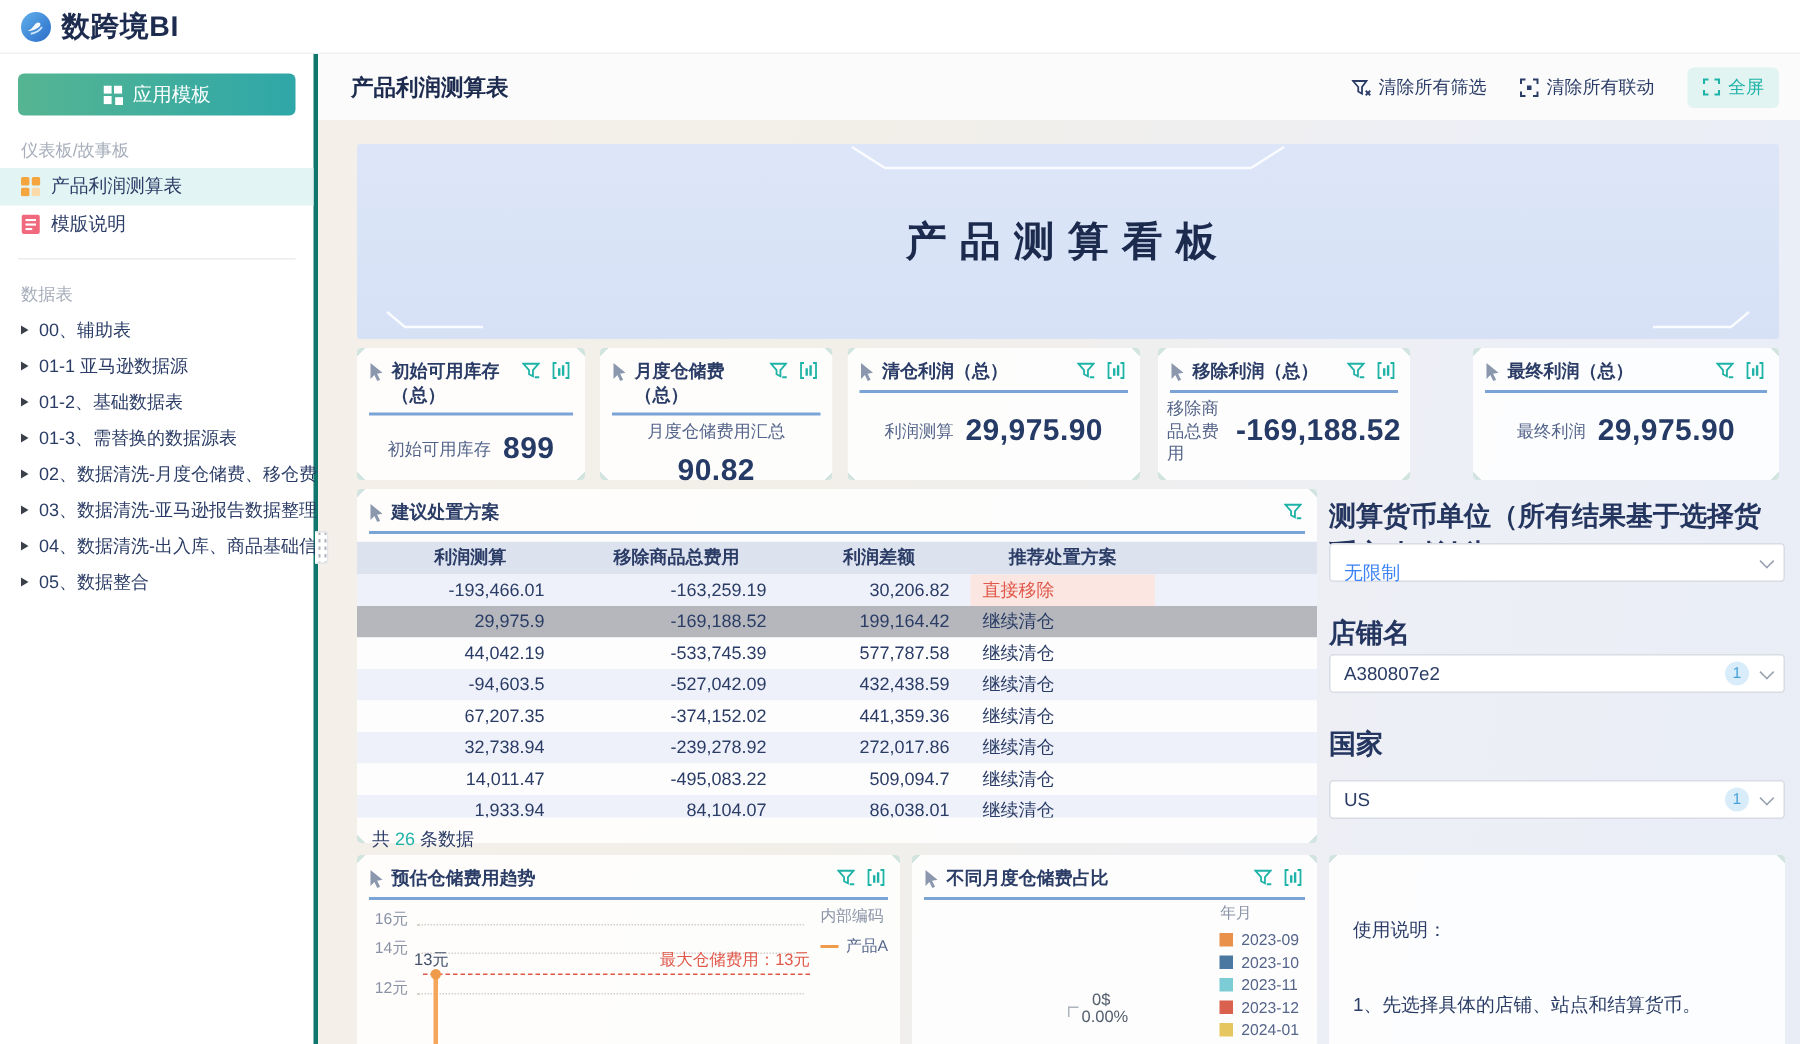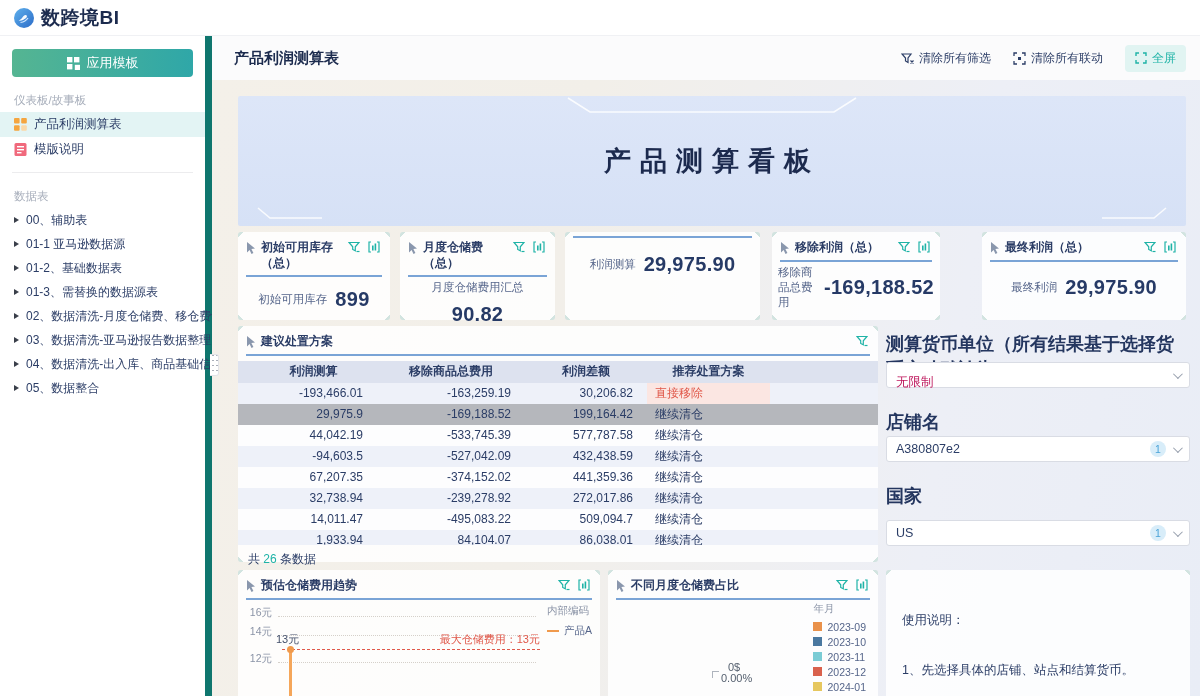--- a/index.html
+++ b/index.html
@@ -5,21 +5,21 @@
   * { margin:0; padding:0; box-sizing:border-box; }
   html,body { width:1200px; height:696px; overflow:hidden; font-family:"Liberation Sans","DejaVu Sans",sans-serif; background:#fff; }
   svg { display:block; }
 
   
   .topbar { position:absolute; left:0; top:0; width:1200px; height:36px; background:#fff; border-bottom:1px solid #f0f1f4; display:flex; align-items:center; padding-left:14px; z-index:30; }
   .brand { display:flex; align-items:center; gap:7px; }
   .brand-text { font-size:19px; font-weight:800; color:#1c2b4e; letter-spacing:.5px; }
 
   
-  .sidebar { position:absolute; left:0; top:36px; width:212px; height:660px; background:#fff; border-right:7px solid #0f766e; }
+  .sidebar { position:absolute; left:0; top:36px; width:212px; height:660px; background:#fff; border-right:3px solid #0f766e; }
   .apply-btn { margin:13px 12px 0 12px; height:28px; border-radius:4px; background:linear-gradient(90deg,#55b592,#2fa7a8); color:#fff; display:flex; align-items:center; justify-content:center; gap:7px; font-size:13px; cursor:pointer; }
   .section-label { margin:16px 0 4px 14px; font-size:11.5px; color:#a6adba; }
   .nav-item { height:25px; display:flex; align-items:center; gap:7px; padding-left:14px; font-size:12.5px; color:#2b3d66; cursor:pointer; }
   .nav-item.active { background:#e3f4f4; }
   .divider { height:1px; background:#ececee; margin:10px 12px 0 12px; }
   .tree-item { height:24px; display:flex; align-items:center; padding-left:14px; font-size:12px; color:#2b3d66; cursor:pointer; white-space:nowrap; }
   .tri { width:0; height:0; border-left:5px solid #3a3f4a; border-top:3.5px solid transparent; border-bottom:3.5px solid transparent; margin-right:7px; flex:none; }
   .drag-handle { position:absolute; left:210px; top:354px; width:9px; height:22px; background:#fff; border:1px solid #e3e4e8; border-left:none; border-radius:0 3px 3px 0; z-index:31;
     background-image:radial-gradient(#a9aeb8 0.8px, transparent 0.9px); background-size:4px 5px; background-position:1px 3px; }
 
@@ -72,21 +72,21 @@
   .trow.selected { background:#b5b7bc; }
   .cell-alert { background:#fbe6e2; color:#e0584a; height:100%; display:flex; align-items:center; padding-left:8px; }
   .tbl-footer { padding:6px 0 0 10px; font-size:12px; color:#2b3d66; }
   .count-teal { color:#1fb3a7; }
 
   
   .fpanel { position:absolute; left:674px; top:246px; width:304px; height:236px; }
   .f-label { font-size:18px; font-weight:bold; color:#24365f; line-height:1.4; }
   .select { height:26px; background:#fff; border:1px solid #d9dce4; border-radius:3px; display:flex; align-items:center; padding:0 9px; font-size:12.5px; color:#2b3d66; cursor:pointer; }
   .select .sel-text { flex:1; }
-  .placeholder { color:#be185d;margin-top:15px; }
+  .placeholder { color:#3b82f6;margin-top:15px; }
   .badge { width:16px; height:16px; border-radius:50%; background:#d8edf9; color:#4aa3d8; font-size:10.5px; display:flex; align-items:center; justify-content:center; margin-right:7px; }
   .chev { width:7px; height:7px; border-right:1.5px solid #98a0ae; border-bottom:1.5px solid #98a0ae; transform:rotate(45deg) translateY(-2px); }
 
   
   .ytick { position:absolute; width:28px; text-align:right; font-size:10.5px; color:#8a93a6; }
   .gridline { position:absolute; left:40px; right:64px; border-top:1px dotted #d5d0ca; }
   .redline { position:absolute; left:44px; width:258px; border-top:1.5px dashed #e0584a; }
   .red-label { position:absolute; left:120px; width:182px; text-align:right; font-size:11px; color:#e0584a; }
   .pt-label { position:absolute; font-size:11px; color:#44506b; }
   .dot { position:absolute; width:7px; height:7px; border-radius:50%; background:#f09a4c; }
@@ -309,20 +309,43 @@
         </span>
       </div>
       <div class="underline"></div>
       <div class="kpi-body" style="height:52px;flex-direction:column;">
         <span class="kpi-label">月度仓储费用汇总</span>
         <span class="kpi-value">90.82</span>
       </div>
     </div>
 
     <div class="widget" style="left:353px; top:152px; width:195px; height:88px;">
+      <div class="w-head">
+        <span class="ptr">
+            <svg width="10" height="12" viewBox="0 0 10 12">
+              <path d="M1 0l8 6.5-3.6.6 2 4-1.9.9-1.9-4L1 10.6z" fill="#8a97ad"></path>
+            </svg>
+          </span>
+        <span class="w-title">清仓利润（总）</span>
+        <span class="w-icons">
+          <span>
+              <svg width="12" height="12" viewBox="0 0 12 12" stroke="#1fb3a7" fill="none" stroke-width="1.2">
+                <path d="M1 1.5h10L7.3 5.8v4L4.7 8.5v-2.7z"></path>
+                <path d="M8.5 10.5h3"></path>
+              </svg>
+            </span>
+          <span>
+              <svg width="12" height="12" viewBox="0 0 12 12" stroke="#1fb3a7" fill="none" stroke-width="1.2">
+                <path d="M3 1H1v10h2M9 1h2v10H9"></path>
+                <rect x="4" y="4.5" width="1.6" height="5" fill="#1fb3a7" stroke="none"></rect>
+                <rect x="6.6" y="2.5" width="1.6" height="7" fill="#1fb3a7" stroke="none"></rect>
+              </svg>
+            </span>
+        </span>
+      </div>
       <div class="underline"></div>
       <div class="kpi-body" style="height:52px;">
         <span class="kpi-label">利润测算</span>
         <span class="kpi-value">29,975.90</span>
       </div>
     </div>
 
     <div class="widget" style="left:560px; top:152px; width:168px; height:88px;">
       <div class="w-head">
         <span class="ptr">

